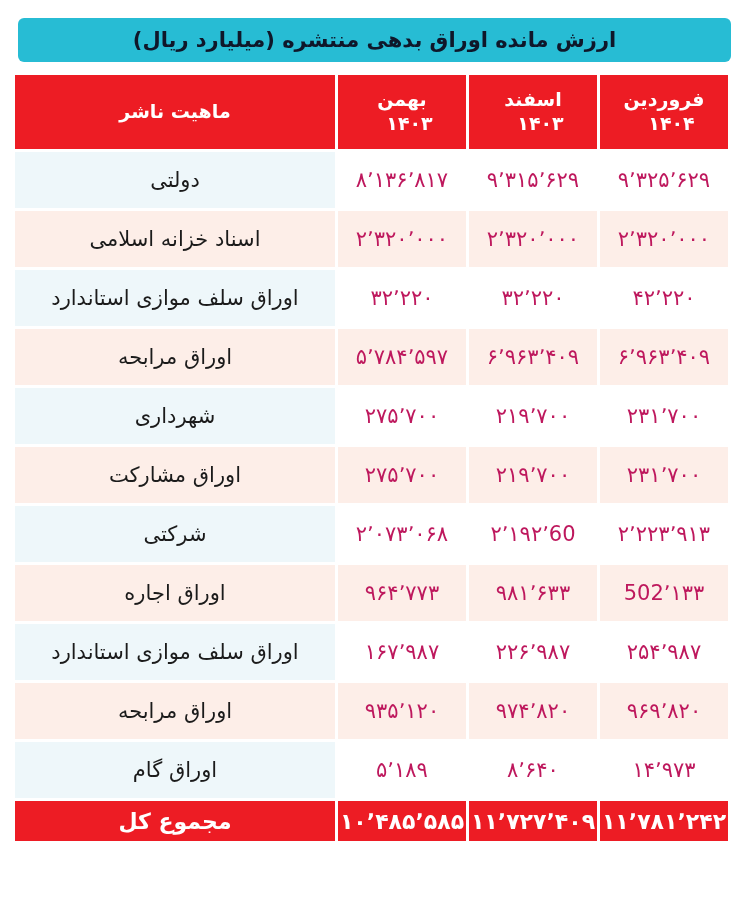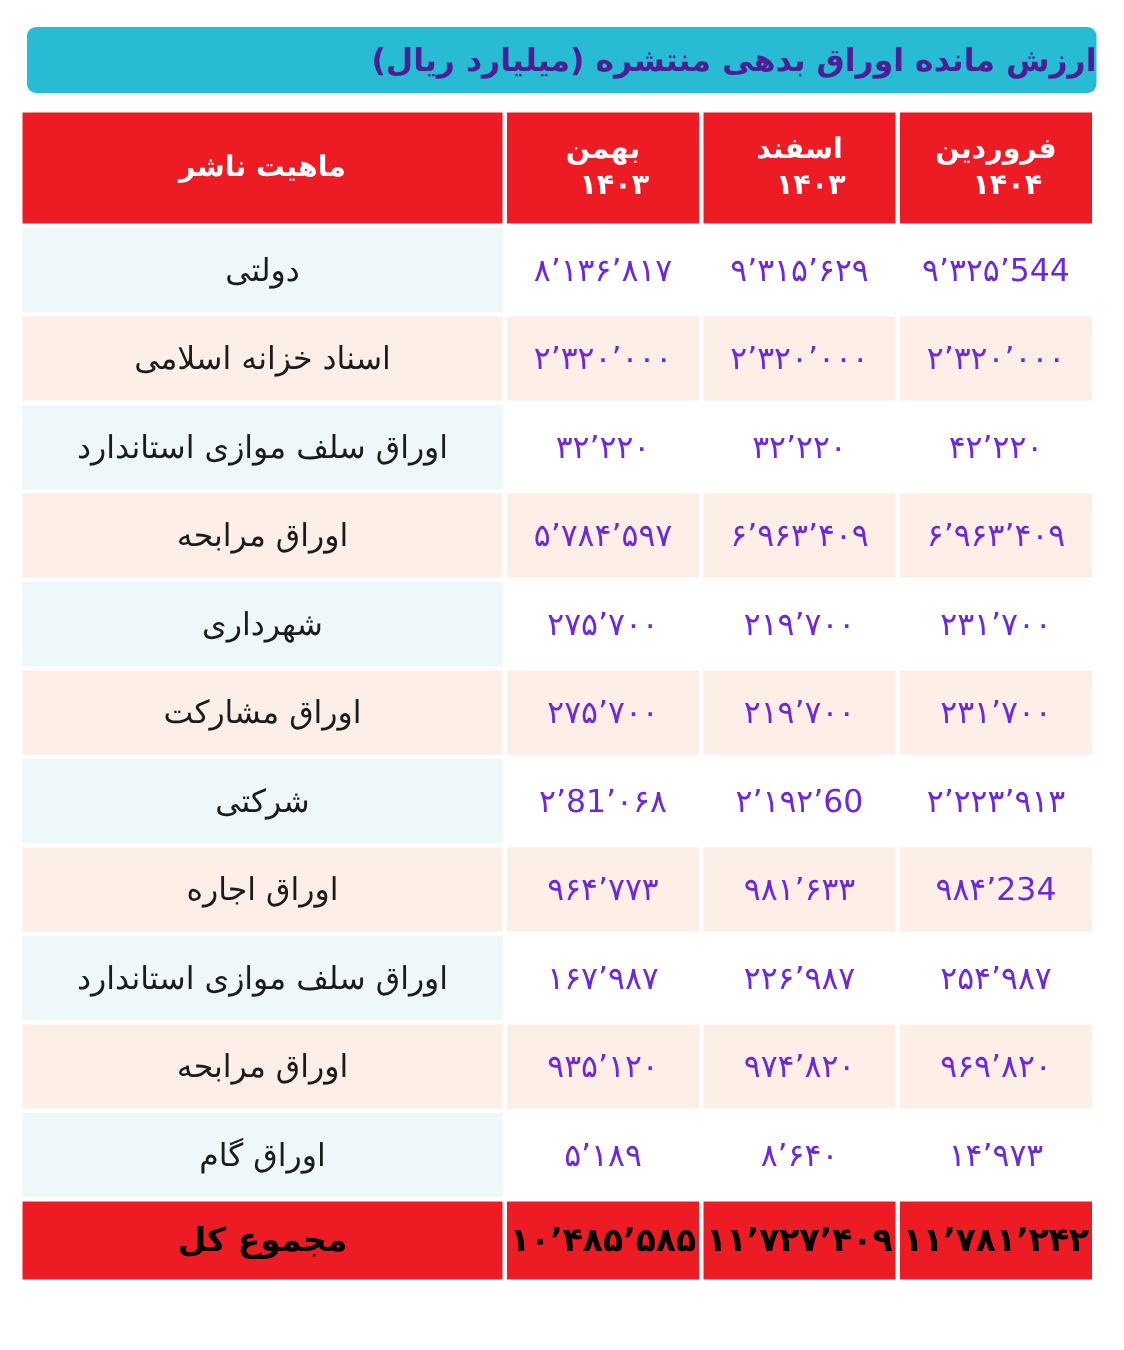--- a/index.html
+++ b/index.html
@@ -21,22 +21,22 @@
     box-sizing: border-box;
     padding: 0 18px;
   }
   .title-bar {
     margin-top: 18px;
     height: 44px;
     background: #27bcd4;
     border-radius: 6px;
     display: flex;
     align-items: center;
-    justify-content: flex-start;
-    color: #4c1d95;
+    justify-content: center;
+    color: #0f172a;
     font-size: 21px;
     font-weight: bold;
     letter-spacing: 0;
   }
   table.debt {
     margin-top: 10px;
     width: 713px;
     border-collapse: separate;
     border-spacing: 3px 3px;
     table-layout: fixed;
@@ -59,21 +59,21 @@
   }
   thead th.month-col {
     width: 128px;
   }
   thead th .m-line1 { display: block; }
   thead th .m-line2 { display: block; padding-left: 15px; }
 
   tbody td {
     height: 56px;
     font-size: 21px;
-    color: #6d28d9;
+    color: #be185d;
   }
   tbody tr.odd td.nature { background: #eef7fa; }
   tbody tr.odd td.val    { background: #ffffff; }
   tbody tr.even td.nature { background: #fdeee8; }
   tbody tr.even td.val    { background: #fdeee8; }
 
   tbody td.nature {
     font-size: 21px;
     color: #1b1b1b;
     text-align: right;
@@ -84,23 +84,23 @@
     width: 100%;
     text-align: center;
   }
   tbody td.val {
     font-size: 21px;
     letter-spacing: 0.5px;
   }
 
   tfoot td {
     background: #ed1c24;
-    color: #000000;
+    color: #ffffff;
     font-weight: bold;
-    height: 52px;
+    height: 40px;
     font-size: 22px;
   }
   tfoot td.total-label {
     text-align: center;
   }
 </style>
 </head>
 <body>
 
 <div class="sheet">
@@ -123,21 +123,21 @@
         <th class="month-col">
           <span class="m-line1">بهمن</span>
           <span class="m-line2">۱۴۰۳</span>
         </th>
         <th class="nature-col">ماهیت ناشر</th>
       </tr>
     </thead>
 
     <tbody>
       <tr class="odd">
-        <td class="val">۹٬۳۲۵٬544</td>
+        <td class="val">۹٬۳۲۵٬۶۲۹</td>
         <td class="val">۹٬۳۱۵٬۶۲۹</td>
         <td class="val">۸٬۱۳۶٬۸۱۷</td>
         <td class="nature">
             <span class="nature-text">دولتی</span>
           </td>
       </tr>
       <tr class="even">
         <td class="val">۲٬۳۲۰٬۰۰۰</td>
         <td class="val">۲٬۳۲۰٬۰۰۰</td>
         <td class="val">۲٬۳۲۰٬۰۰۰</td>
@@ -173,27 +173,27 @@
         <td class="val">۲۳۱٬۷۰۰</td>
         <td class="val">۲۱۹٬۷۰۰</td>
         <td class="val">۲۷۵٬۷۰۰</td>
         <td class="nature">
             <span class="nature-text">اوراق مشارکت</span>
           </td>
       </tr>
       <tr class="odd">
         <td class="val">۲٬۲۲۳٬۹۱۳</td>
         <td class="val">۲٬۱۹۲٬60</td>
-        <td class="val">۲٬81٬۰۶۸</td>
+        <td class="val">۲٬۰۷۳٬۰۶۸</td>
         <td class="nature">
             <span class="nature-text">شرکتی</span>
           </td>
       </tr>
       <tr class="even">
-        <td class="val">۹۸۴٬234</td>
+        <td class="val">502٬۱۳۳</td>
         <td class="val">۹۸۱٬۶۳۳</td>
         <td class="val">۹۶۴٬۷۷۳</td>
         <td class="nature">
             <span class="nature-text">اوراق اجاره</span>
           </td>
       </tr>
       <tr class="odd">
         <td class="val">۲۵۴٬۹۸۷</td>
         <td class="val">۲۲۶٬۹۸۷</td>
         <td class="val">۱۶۷٬۹۸۷</td>

